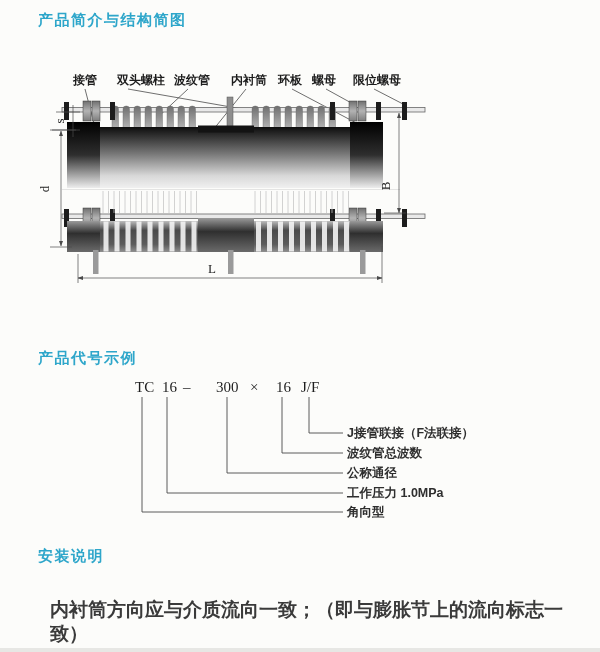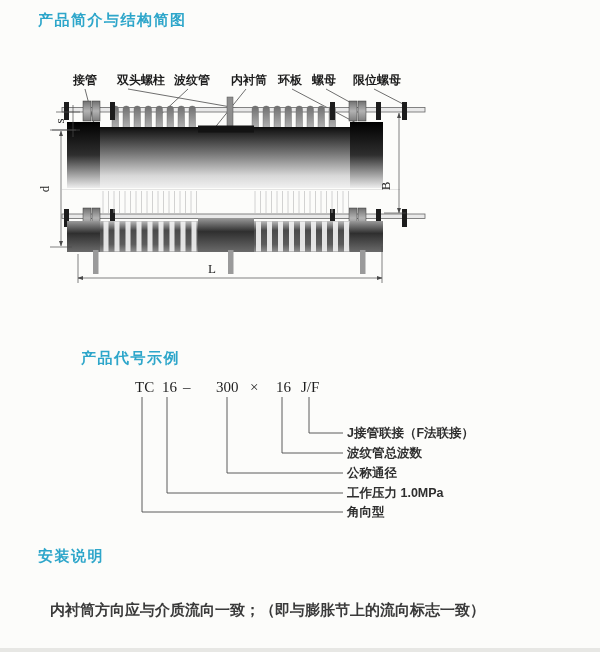--- a/index.html
+++ b/index.html
@@ -8,31 +8,31 @@
     background:#fcfcfa;
     font-family:"Liberation Sans", sans-serif;
     color:#3a3a3a;
   }
   .sec-title{
     position:absolute;left:38px;
     font-size:15px;font-weight:bold;letter-spacing:1.5px;
     color:var(--accent,#2ea6ca);
   }
   #title-intro{top:11px;}
-  #title-code{top:349px;margin-left:43px;}
+  #title-code{top:349px;}
   #title-install{top:547px;}
   #diagram-svg{position:absolute;left:0;top:0;}
   #code-svg{position:absolute;left:0;top:370px;}
   .svg-part-label{font-family:"Liberation Sans",sans-serif;font-size:12px;font-weight:bold;fill:#1c1c1c;}
   .svg-dim{font-family:"Liberation Serif",serif;font-size:13px;fill:#222;}
   .svg-code{font-family:"Liberation Serif",serif;font-size:15px;fill:#1e1e1e;}
   .svg-expl{font-family:"Liberation Sans",sans-serif;font-size:12.5px;font-weight:600;fill:#2e2e2e;}
   #install-text{
     position:absolute;left:50px;top:598px;width:520px;
-    font-size:15px;font-weight:600;line-height:24px;color:#3a3a3a;
+    font-size:19px;font-weight:600;line-height:24px;color:#3a3a3a;
   }
   #bottom-strip{
     position:absolute;left:0;bottom:0;width:600px;height:4px;
     background:#e7e7e4;
   }
 </style>
 </head>
 <body>
 
 <div id="screen">

